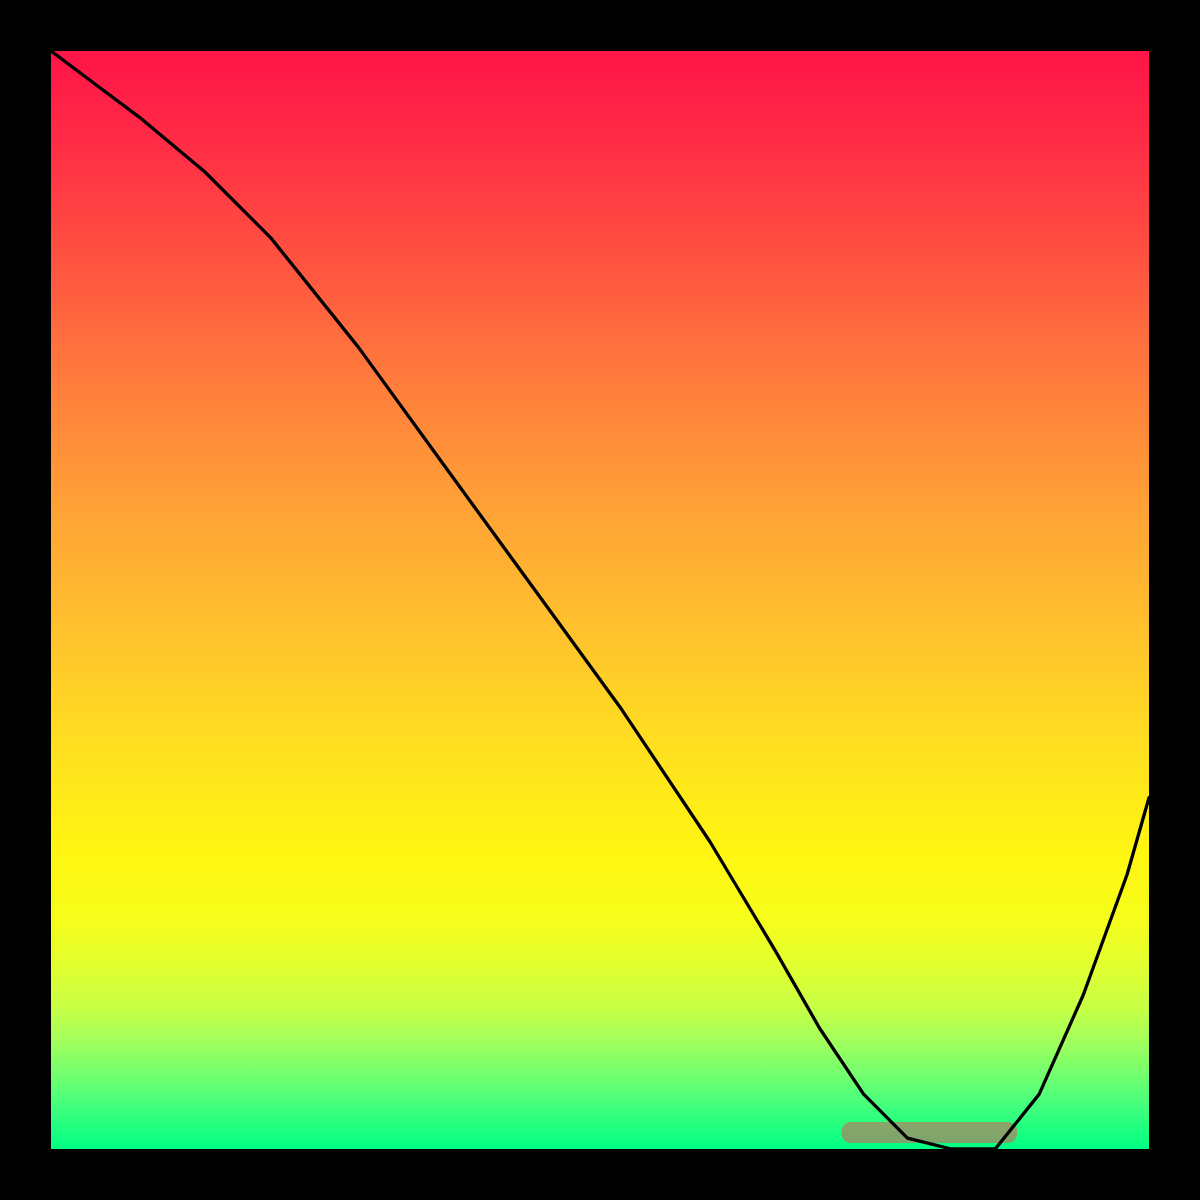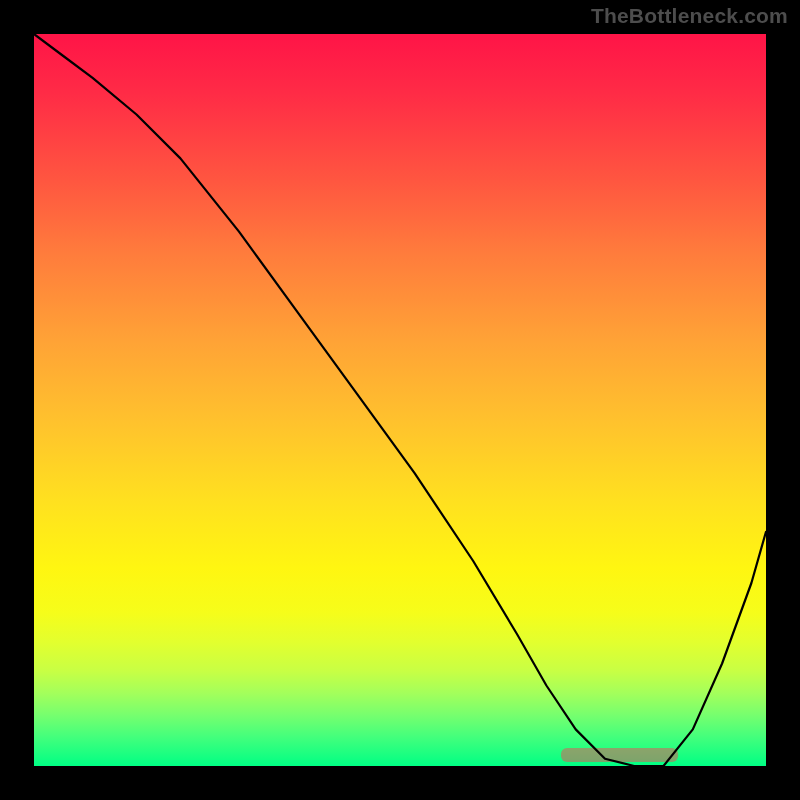--- a/index.html
+++ b/index.html
@@ -73,21 +73,20 @@
     stroke-width: 2.2;
     stroke-linejoin: round;
     stroke-linecap: round;
   }
 </style>
 </head>
 <body>
 
 <div class="frame">
 
-  <div class="watermark">TheBottleneck.com</div>
 
   <div class="plot">
     <div class="gradient"></div>
 
     <svg class="curve" viewBox="0 0 732 732" preserveAspectRatio="none">
       <rect class="minband" x="527.0" y="714.0" width="117.1" height="14" rx="6" ry="6"></rect>
       <path class="line" d="M0.0 0.0 L29.3 22.0 L58.6 43.9 L102.5 80.5 L146.4 124.4 L205.0 197.6 L263.5 278.2 L322.1 358.7 L380.6 439.2 L439.2 527.0 L483.1 600.2 L512.4 651.5 L541.7 695.4 L571.0 724.7 L600.2 732.0 L629.5 732.0 L658.8 695.4 L688.1 629.5 L717.4 549.0 L732.0 497.8"></path>
     </svg>
   </div>
 

